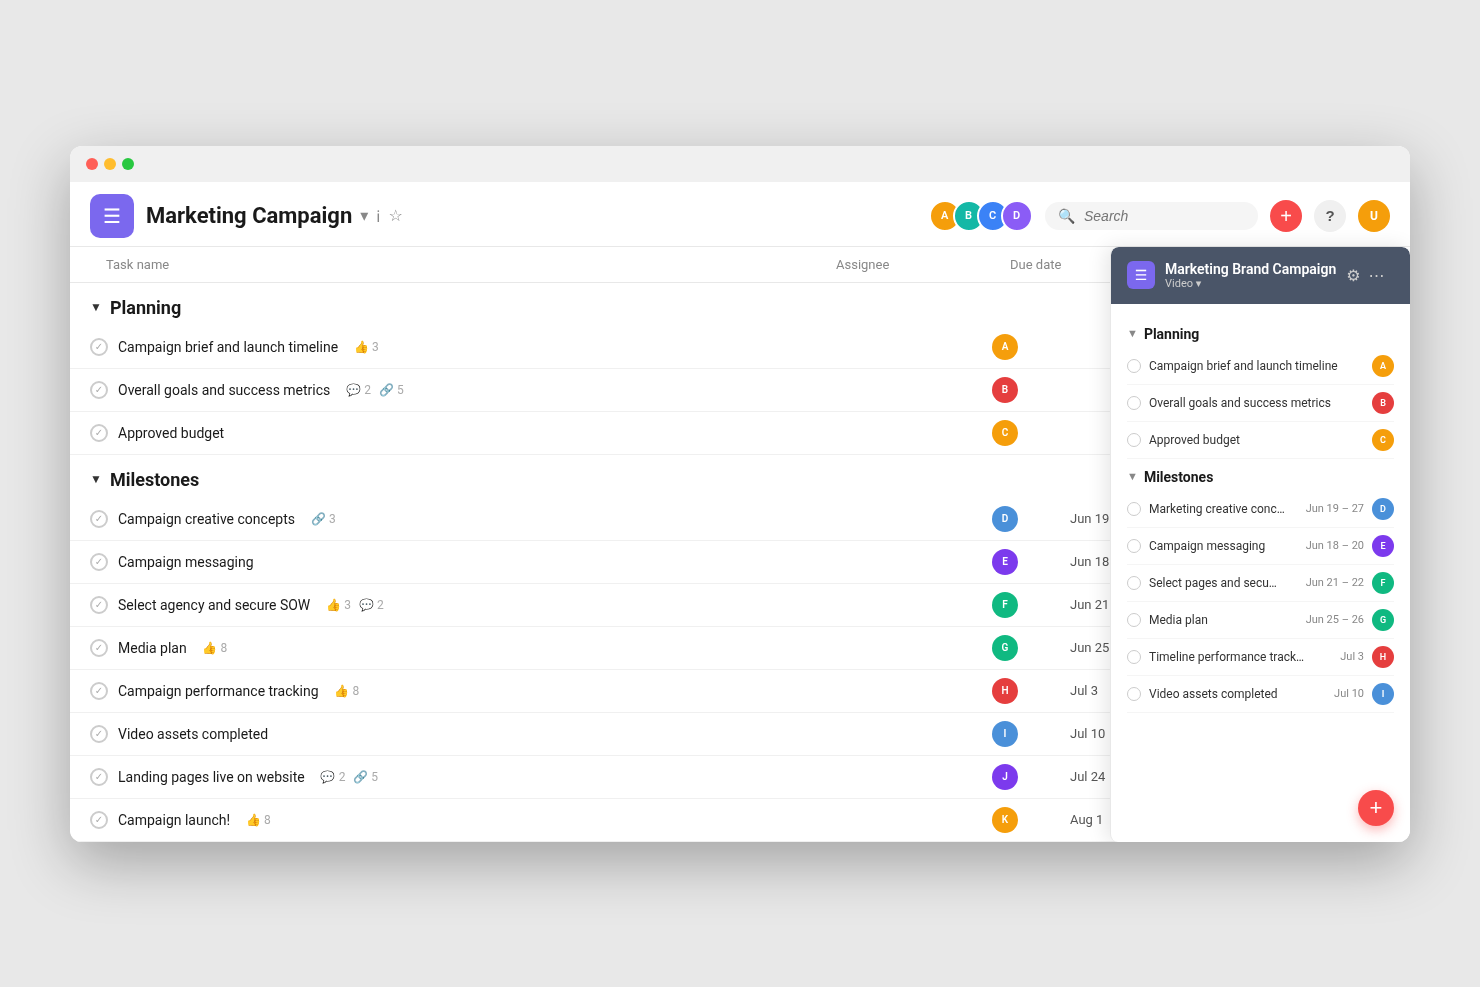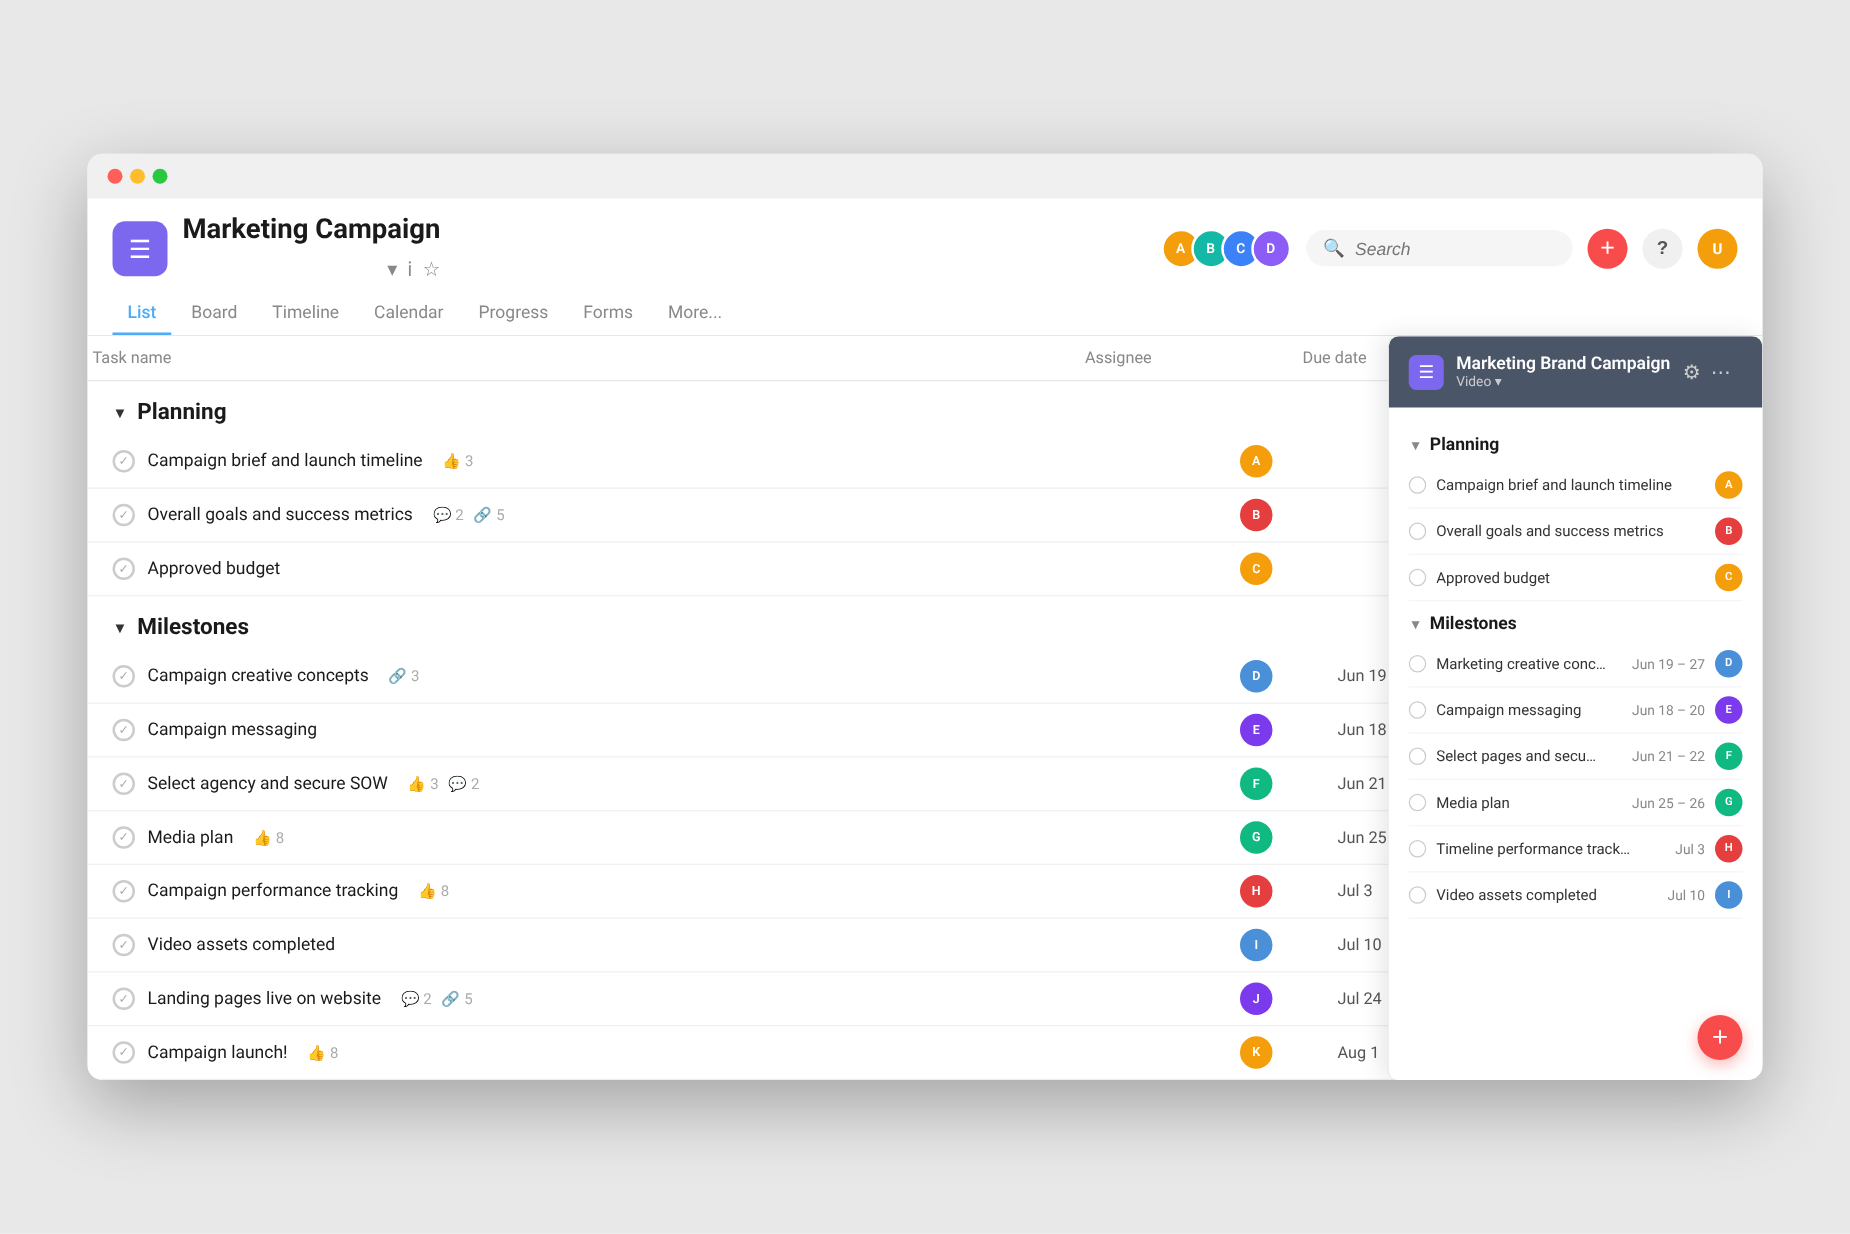--- a/index.html
+++ b/index.html
@@ -182,21 +182,21 @@
       position: relative;
       background: #fff;
     }
     .main-table {
       flex: 1;
       overflow: hidden;
     }
     .table-header {
       display: grid;
       grid-template-columns: 1fr 130px 160px 160px;
-      padding: 10px 4px;
+      padding: 10px 36px;
       border-bottom: 1px solid #e8e8e8;
       background: #fff;
       gap: 44px;
     }
     .table-header-cell {
       font-size: 13px;
       color: #888;
       font-weight: 400;
     }
     .section-header {
@@ -415,21 +415,21 @@
       <div class="dot dot-yellow"></div>
       <div class="dot dot-green"></div>
     </div>
   </div>
 
   <div class="app-header">
     <div class="app-header-top">
       <div class="app-title-area">
         <div class="app-icon">☰</div>
         <div>
-          <div style="display:flex;align-items:flex-end;gap:8px;flex-direction:column;">
+          <div style="display:flex;align-items:center;gap:8px;">
             <span class="app-title">Marketing Campaign</span>
             <div class="title-actions">
               <span>▾</span>
               <span>ℹ</span>
               <span>☆</span>
             </div>
           </div>
         </div>
       </div>
       <div class="header-right">
@@ -441,29 +441,20 @@
         </div>
         <div class="search-bar">
           <span class="search-icon">🔍</span>
           <input class="search-input" placeholder="Search" type="text" style="">
         </div>
         <button class="btn-add">+</button>
         <button class="btn-help">?</button>
         <div class="user-avatar">U</div>
       </div>
     </div>
-    <nav class="nav-tabs">
-      <div class="nav-tab active">List</div>
-      <div class="nav-tab">Board</div>
-      <div class="nav-tab">Timeline</div>
-      <div class="nav-tab">Calendar</div>
-      <div class="nav-tab">Progress</div>
-      <div class="nav-tab">Forms</div>
-      <div class="nav-tab">More...</div>
-    </nav>
   </div>
 
   <div class="content-area">
     <div class="main-table">
 
       <div class="table-header">
         <div class="table-header-cell">Task name</div>
         <div class="table-header-cell">Assignee</div>
         <div class="table-header-cell">Due date</div>
         <div class="table-header-cell">Status</div>

